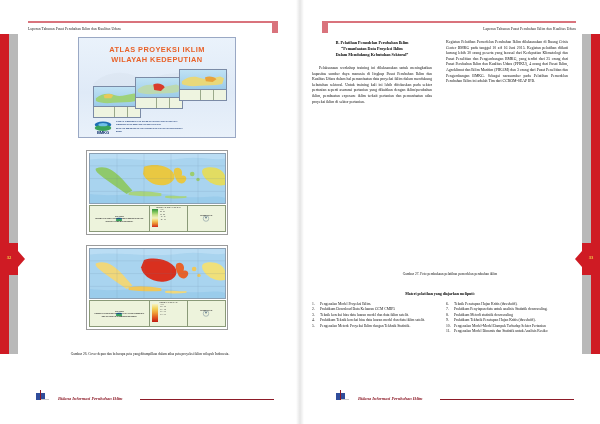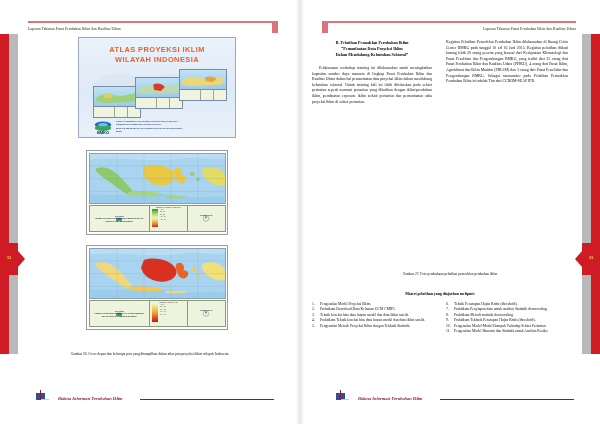--- a/index.html
+++ b/index.html
@@ -213,21 +213,21 @@
       <div class="num">32</div>
     </div>
 
     <div class="atlas">
       <svg class="ghost-map" viewBox="0 0 146 56" preserveAspectRatio="none">
         <path d="M8,30 C20,18 36,16 50,22 C62,27 70,22 82,20 C96,18 112,20 126,16 C136,13 142,16 144,22 L140,34 C128,40 112,38 98,40 C84,42 70,46 56,44 C42,42 28,44 16,40 Z" fill="#cfd9e6" opacity=".75"></path>
       </svg>
 
       <div class="title">
         <div>ATLAS PROYEKSI IKLIM</div>
-        <div>WILAYAH INDONESIA</div>
+        <div>WILAYAH KEDEPUTIAN</div>
       </div>
 
       <div class="minimap mm1">
         <div class="mm-top" style="background:linear-gradient(180deg,#bfe2f4,#9ccbe9);">
           <svg viewBox="0 0 48 20" preserveAspectRatio="none" style="width:100%;height:100%">
             <path d="M2,12 C8,7 16,6 22,9 C28,11 34,8 42,7 L46,9 L44,15 C36,17 28,16 20,17 C12,18 6,17 2,15 Z" fill="#9ed27a"></path>
             <path d="M10,9 C14,7 18,7 20,9 L18,12 L11,12 Z" fill="#e8c95a"></path>
           </svg>
         </div>
         <div class="mm-legend">

